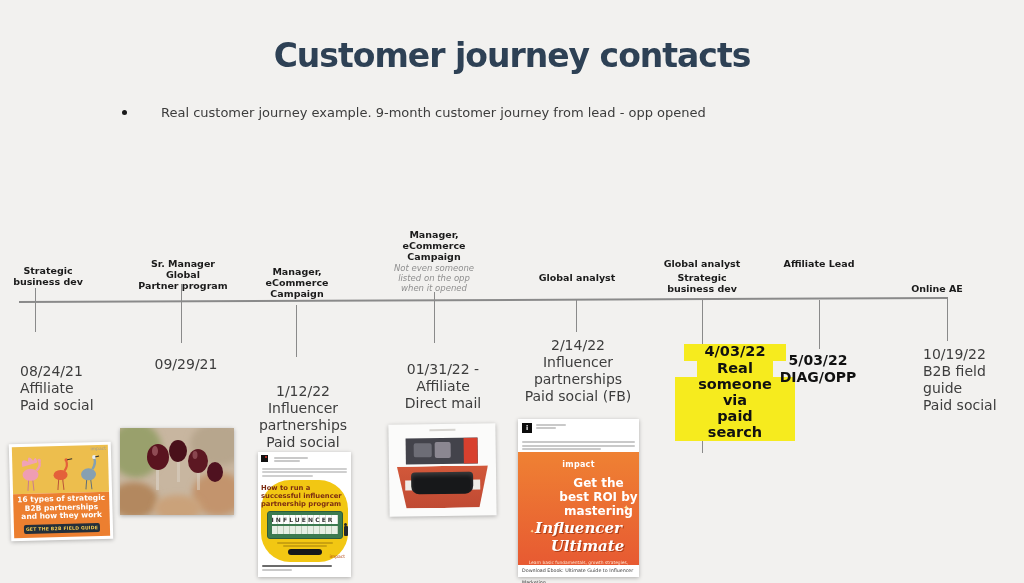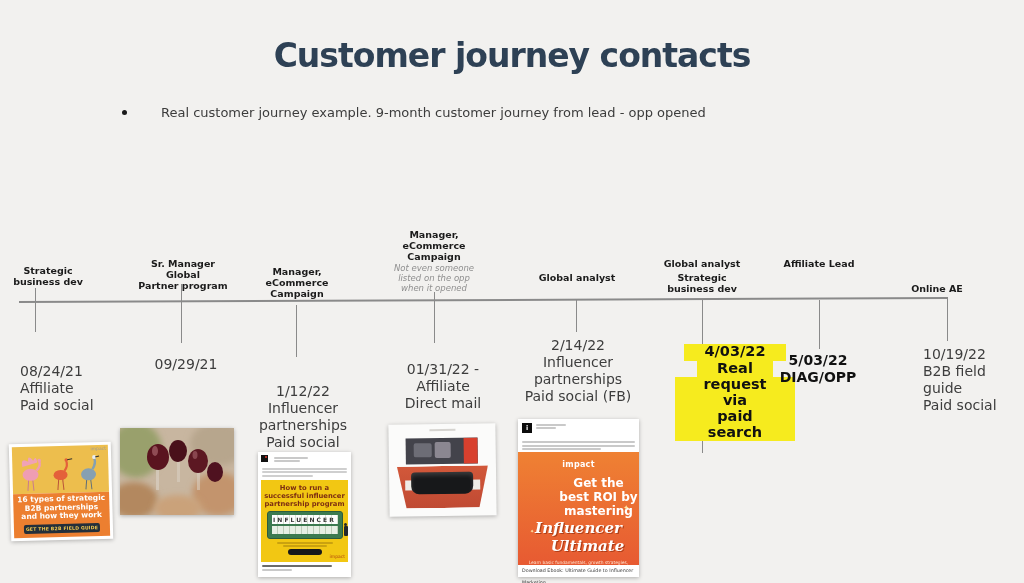--- a/index.html
+++ b/index.html
@@ -43,21 +43,21 @@
   .photo-wine { left:120px; top:428px; width:114px; height:87px; }
   
   .ad3 { left:258px; top:452px; width:93px; height:125px; font-size:0; }
   .ad3-head { position:relative; height:10px; padding:3px 3px 0; }
   .ad3-av { position:absolute; left:3px; top:3px; width:7px; height:7px; background:#111; }
   .ad3-av i { position:absolute; right:1px; top:1px; width:2px; height:2px; background:#e23c2f; border-radius:50%; }
   .ad3-head .tbar { margin-left:13px; margin-top:1.5px; width:34px; }
   .ad3-head .tbar+.tbar { width:26px; }
   .ad3-para { padding:3px 4px 2px; }
   .ad3-para .tbar { margin-bottom:1.6px; height:1.8px; background:#cfcfcf; }
-  .ad3-yellow { position:relative; margin:0 3px; height:82px; background:#f2c713; text-align:center; }
+  .ad3-yellow { position:relative; margin:0 3px; height:82px; background:#f2c713; text-align:left;border-radius:29px; }
   .ad3-title { padding-top:4px; font-size:6.8px; font-weight:bold; line-height:8px; color:#7c2d12; white-space:pre-line; }
   .ad3-board { position:relative; margin:3px auto 0; width:74px; height:26px; background:#3c7a50; border:1px solid #2d5c3c; border-radius:3px; }
   .ad3-row1 { margin:3px 4px 0; height:9px; background:repeating-linear-gradient(90deg,#fdfdfd 0 5px,#d7e2d4 5px 6px); font-size:6px; font-weight:bold; color:#333; line-height:9px; letter-spacing:2.1px; overflow:hidden; }
   .ad3-row2 { margin:2px 4px 0; height:8px; background:repeating-linear-gradient(90deg,#e7efe4 0 5px,#bccdb8 5px 6px); }
   .ad3-man { position:absolute; right:-6px; bottom:2px; width:4px; height:10px; background:#23272b; border-radius:1px; }
   .ad3-man i { position:absolute; left:.5px; top:-3px; width:3px; height:3px; border-radius:50%; background:#23272b; }
   .ad3-sub { margin:3px auto 0; width:56px; }
   .ad3-sub .tbar { height:1.6px; background:#caa20f; margin-bottom:1.5px; }
   .ad3-btn { margin:2px auto 0; width:34px; height:6px; background:#16181a; border-radius:3px; }
   .ad3-logo { position:absolute; right:3px; bottom:3px; font-size:4.5px; color:#b0440e; }
@@ -156,21 +156,21 @@
   </div>
   <div class="event" style="left:503px; top:337px; width:150px;">
     <div class="ml">2/14/22</div>
     <div class="ml">Influencer
 partnerships
 Paid social (FB)</div>
   </div>
   <div class="event" style="left:675px; top:344px; width:120px;">
     <div class="hl-line"><span>4/03/22</span></div>
     <div class="hl-line"><span>Real</span></div>
-    <div class="hl-line"><span>request via</span></div>
+    <div class="hl-line"><span>someone via</span></div>
     <div class="hl-line"><span>paid search</span></div>
   </div>
   <div class="event ev-bold" style="left:763px; top:352px; width:110px;">
     <div class="ml">5/03/22</div>
     <div class="ml">DIAG/OPP</div>
   </div>
   <div class="event left" style="left:923px; top:346px; width:100px;">
     <div class="ml">10/19/22</div>
     <div class="ml">B2B field
 guide

